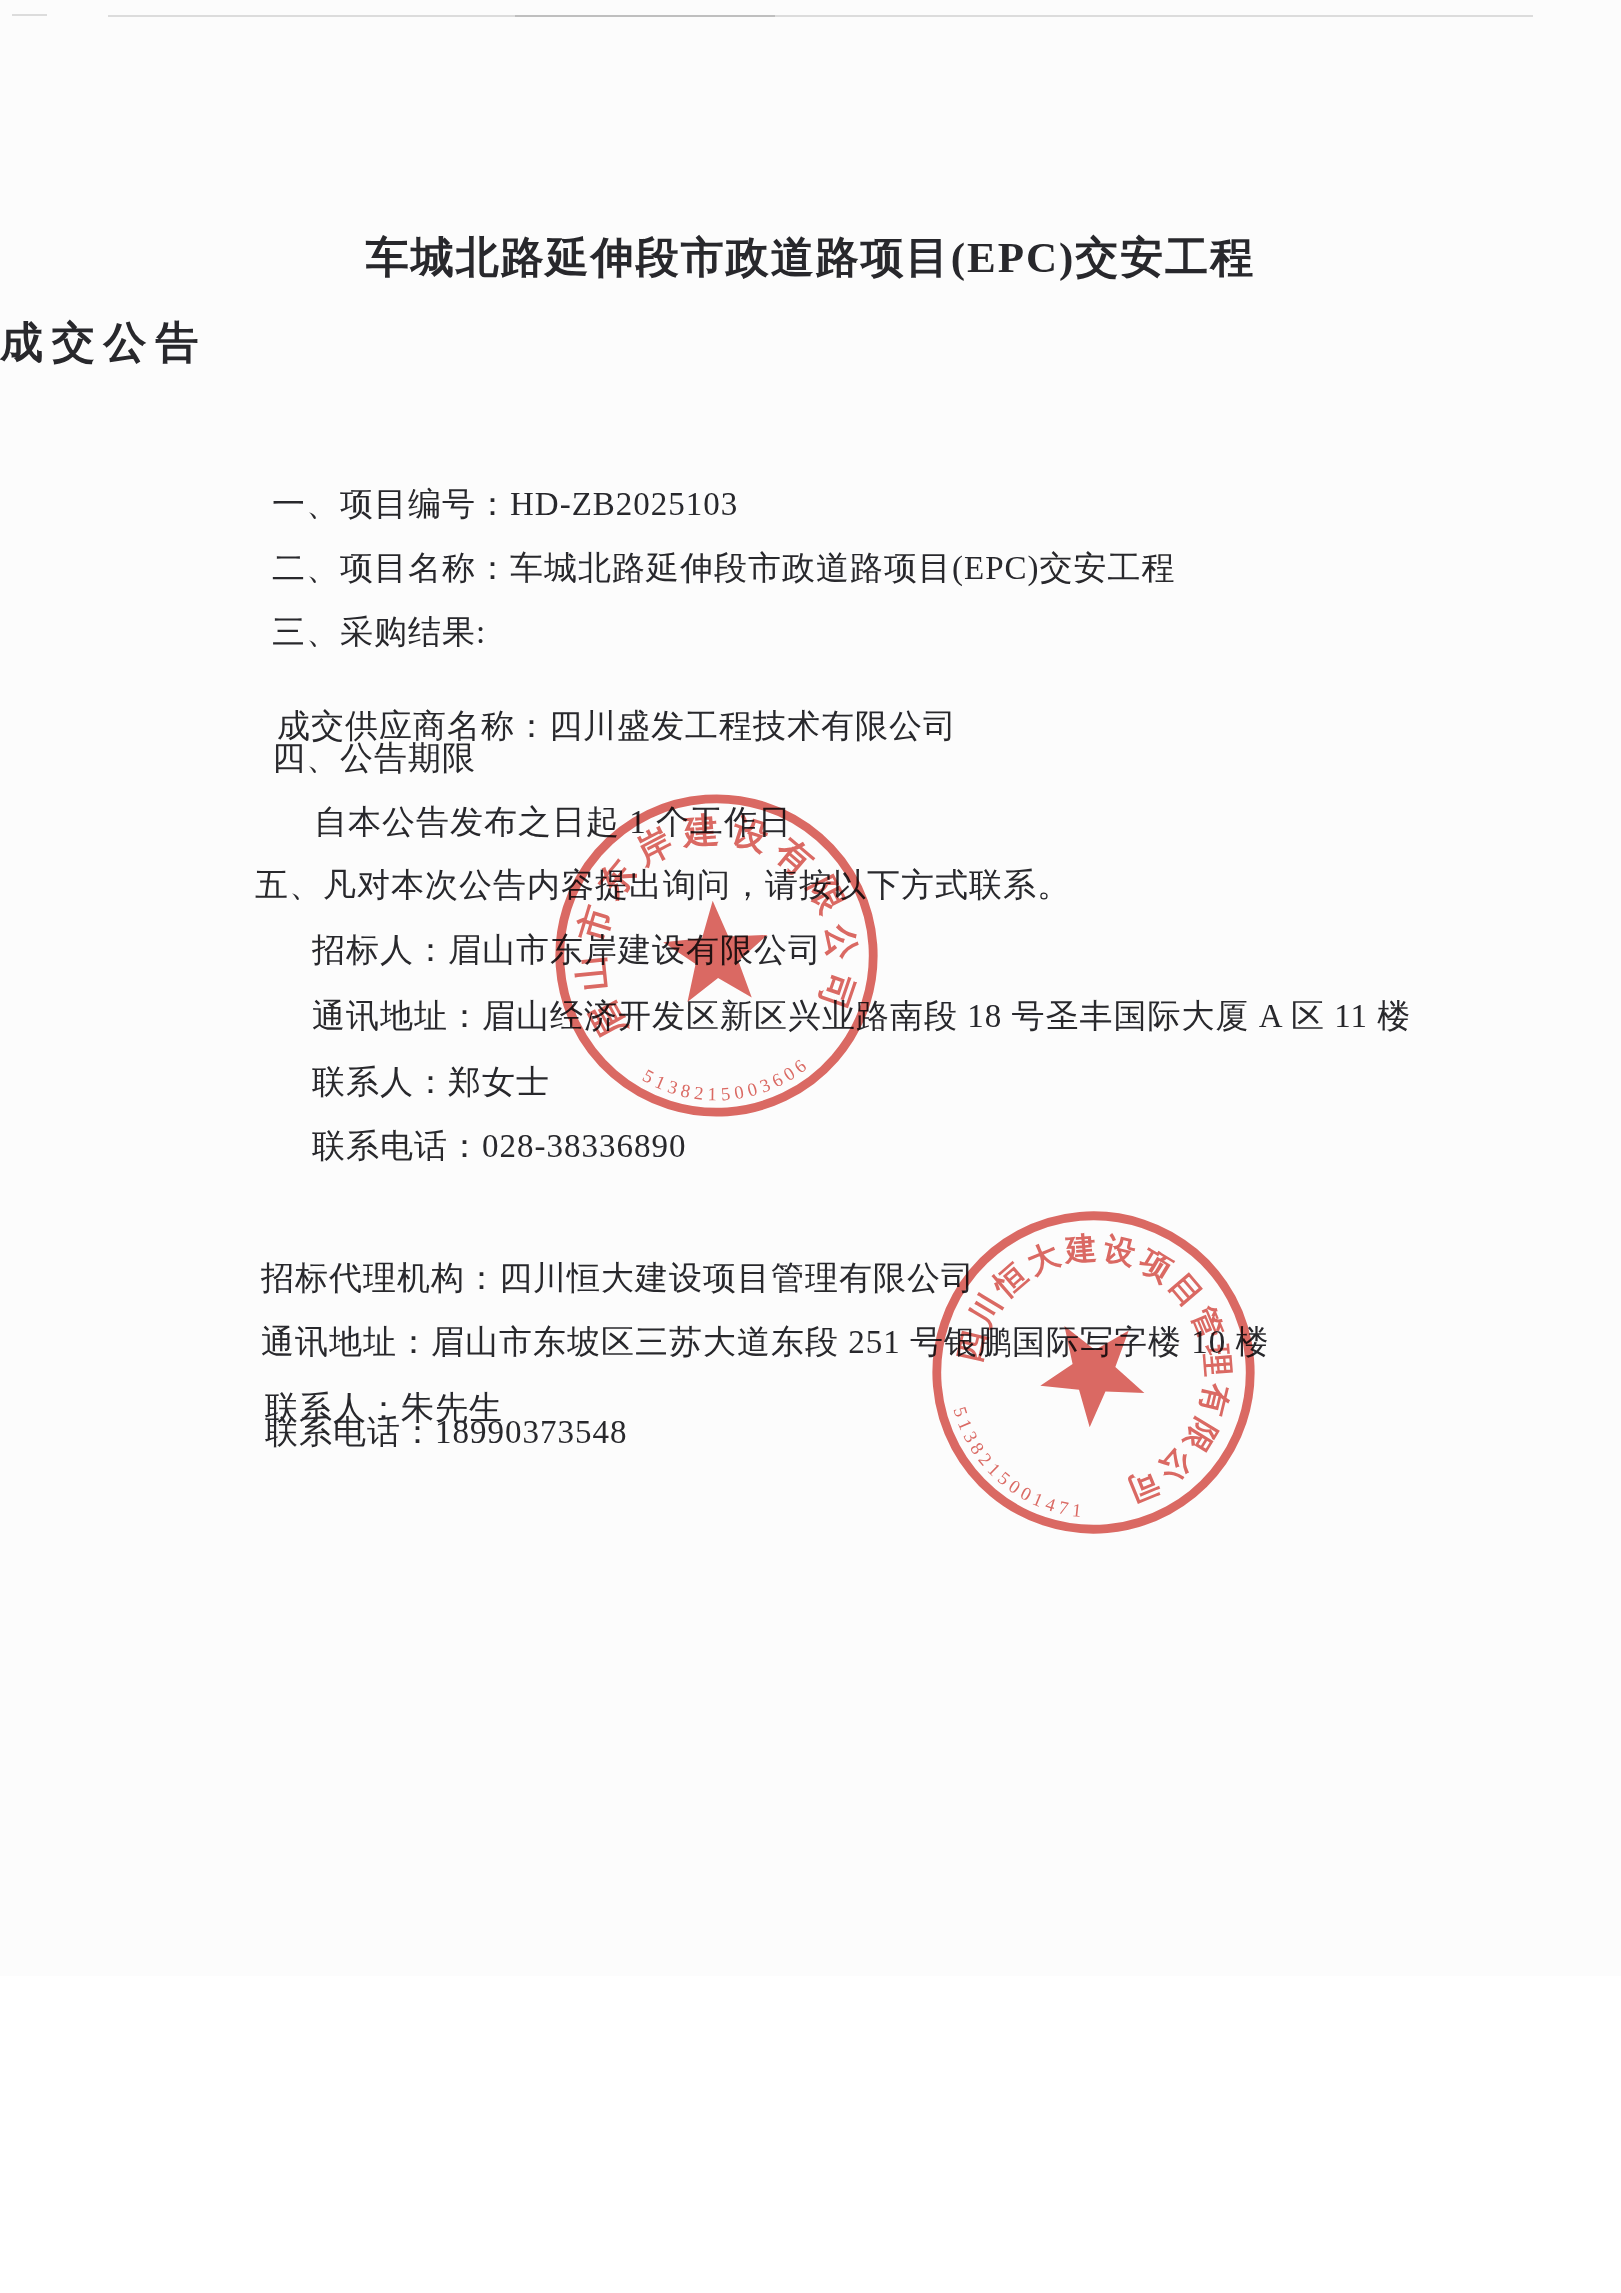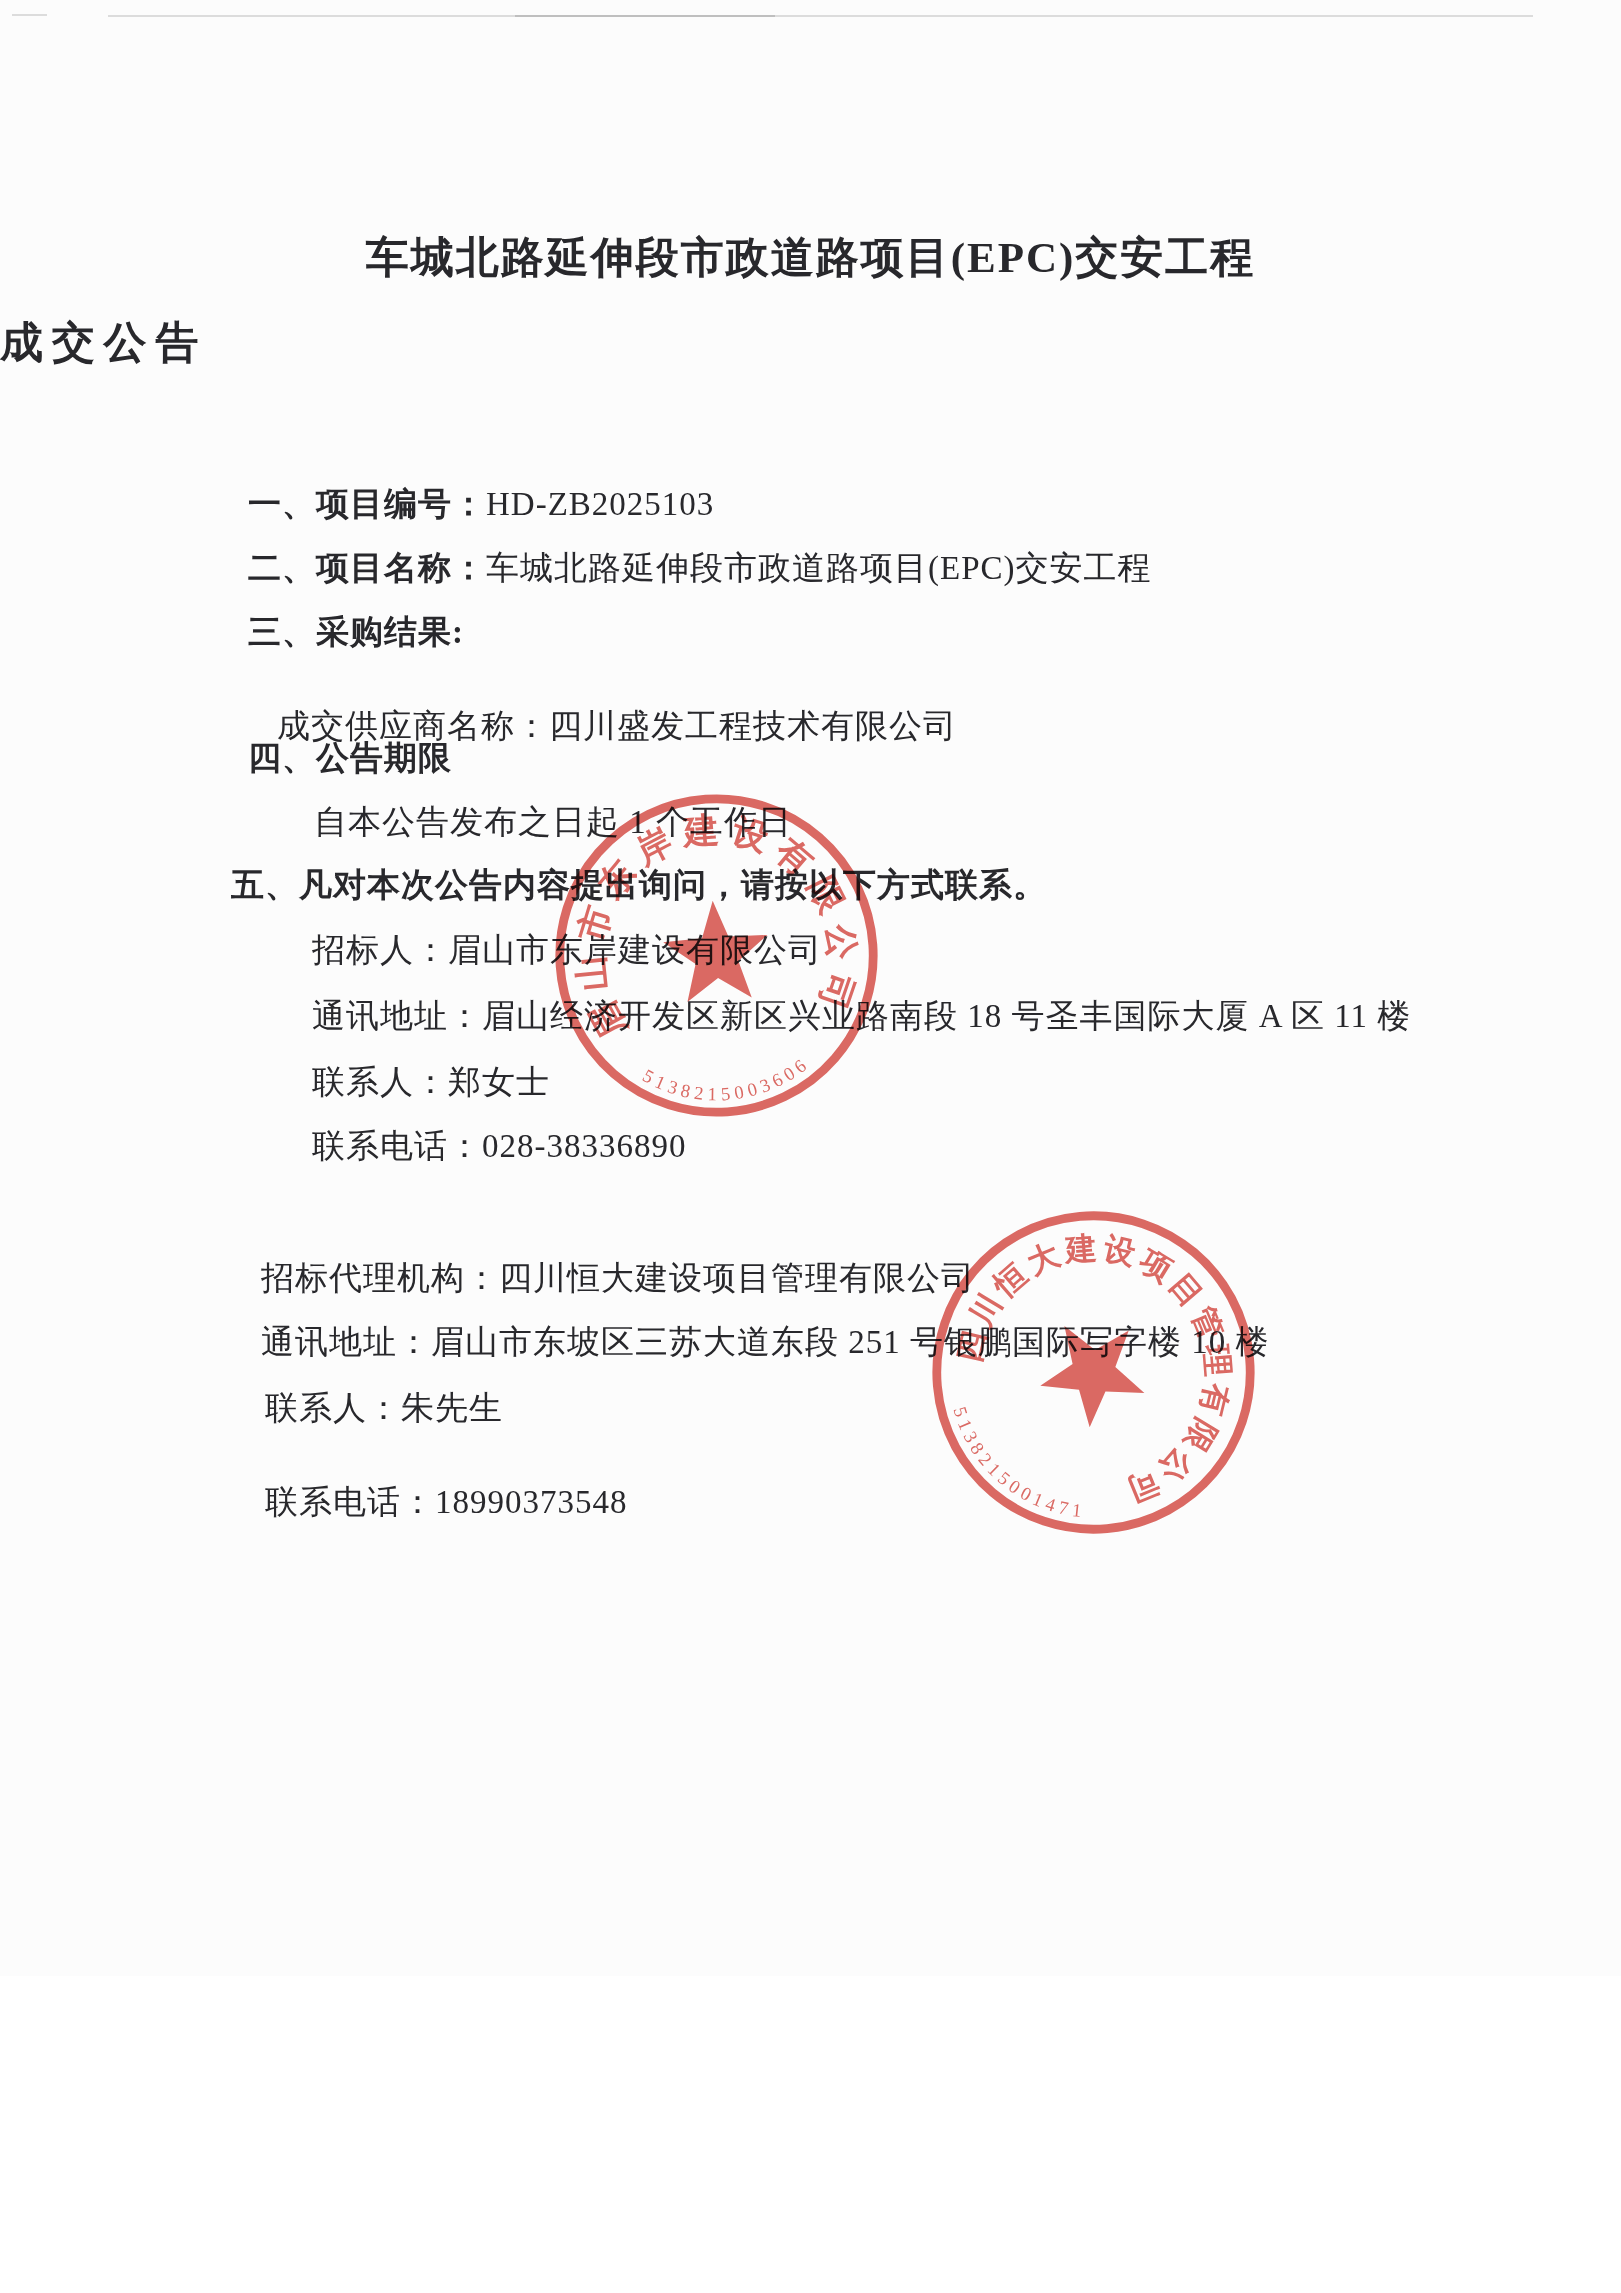--- a/index.html
+++ b/index.html
@@ -16,21 +16,21 @@
     font-weight:bold; font-size:43px; letter-spacing:2px; white-space:nowrap;
   }
   .subtitle {
     position:absolute; left:0; width:100%; 
     font-weight:bold; font-size:43px; letter-spacing:8.8px; white-space:nowrap;
   }
   .line {
     position:absolute; font-size:33px; line-height:41px;
     white-space:nowrap; letter-spacing:1px;
   }
-  .label { font-weight:bold; }
+  .label { font-weight:normal;margin-left:24px; }
   .stamp {
     position:absolute; width:333px; height:333px;
     mix-blend-mode:multiply; opacity:0.87; pointer-events:none;
   }
   .stamp svg { width:100%; height:100%; }
   .stamp text { font-family:"Liberation Serif","DejaVu Serif",serif; }
 </style>
 </head>
 <body>
 
@@ -58,21 +58,21 @@
   <div class="line" style="left:231px; top:865px;"><span class="label">五、凡对本次公告内容提出询问，请按以下方式联系。</span></div>
 
   <div class="line" style="left:312px; top:930px;">招标人：眉山市东岸建设有限公司</div>
   <div class="line" style="left:312px; top:996px;">通讯地址：眉山经济开发区新区兴业路南段 18 号圣丰国际大厦 A 区 11 楼</div>
   <div class="line" style="left:312px; top:1062px;">联系人：郑女士</div>
   <div class="line" style="left:312px; top:1126px;">联系电话：028-38336890</div>
 
   <div class="line" style="left:261px; top:1258px;">招标代理机构：四川恒大建设项目管理有限公司</div>
   <div class="line" style="left:261px; top:1322px;">通讯地址：眉山市东坡区三苏大道东段 251 号银鹏国际写字楼 10 楼</div>
   <div class="line" style="left:265px; top:1388px;">联系人：朱先生</div>
-  <div class="line" style="left:265px; top:1482px;text-align:center;">联系电话：18990373548</div>
+  <div class="line" style="left:265px; top:1412px;text-align:center;">联系电话：18990373548</div>
 
   <div class="stamp" style="left:550px; top:789px; transform:rotate(-4deg);">
     <svg viewBox="0 0 340 340" xmlns="http://www.w3.org/2000/svg">
       <defs>
         <path id="s1arc" d="M 77.3 239.8 A 116 116 0 1 1 262.7 239.8" fill="none"></path>
         <path id="s1ser" d="M 83 289.7 A 148 148 0 0 0 257 289.7" fill="none"></path>
       </defs>
       <circle cx="170" cy="170" r="160" fill="none" stroke="#d8544d" stroke-width="9"></circle>
       <polygon points="170,114 183.5,151.4 223.3,152.7 191.9,177.1 202.9,215.3 170,193 137.1,215.3 148.1,177.1 116.7,152.7 156.5,151.4" fill="#d8544d"></polygon>
       <text font-size="36" letter-spacing="10" fill="#d8544d" font-weight="bold">

